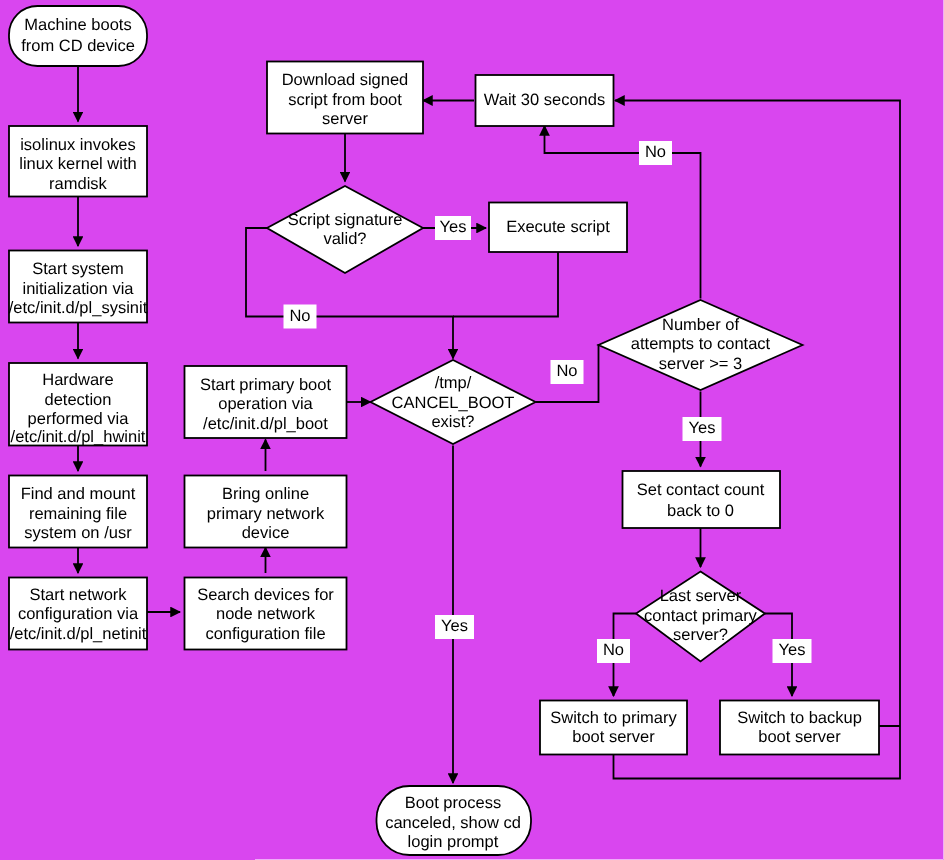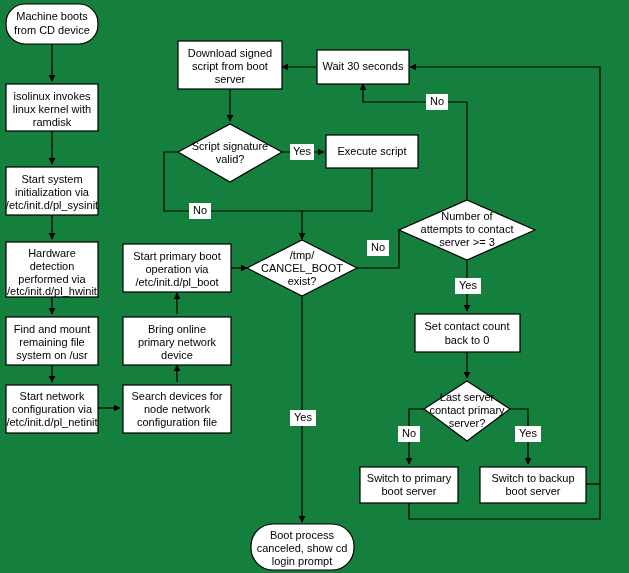--- a/index.html
+++ b/index.html
@@ -4,21 +4,21 @@
 <style>
   html, body {
     margin: 0;
     padding: 0;
     background: #ffffff;
   }
   #canvas {
     position: relative;
     width: 629px;
     height: 573px;
-    background: #15803d;
+    background: #d946ef;
     font-family: "Liberation Sans", sans-serif;
   }
   svg.flow {
     position: absolute;
     top: 0; left: 0;
     width: 629px;
     height: 573px;
   }
   .node-shape {
     fill: #ffffff;

